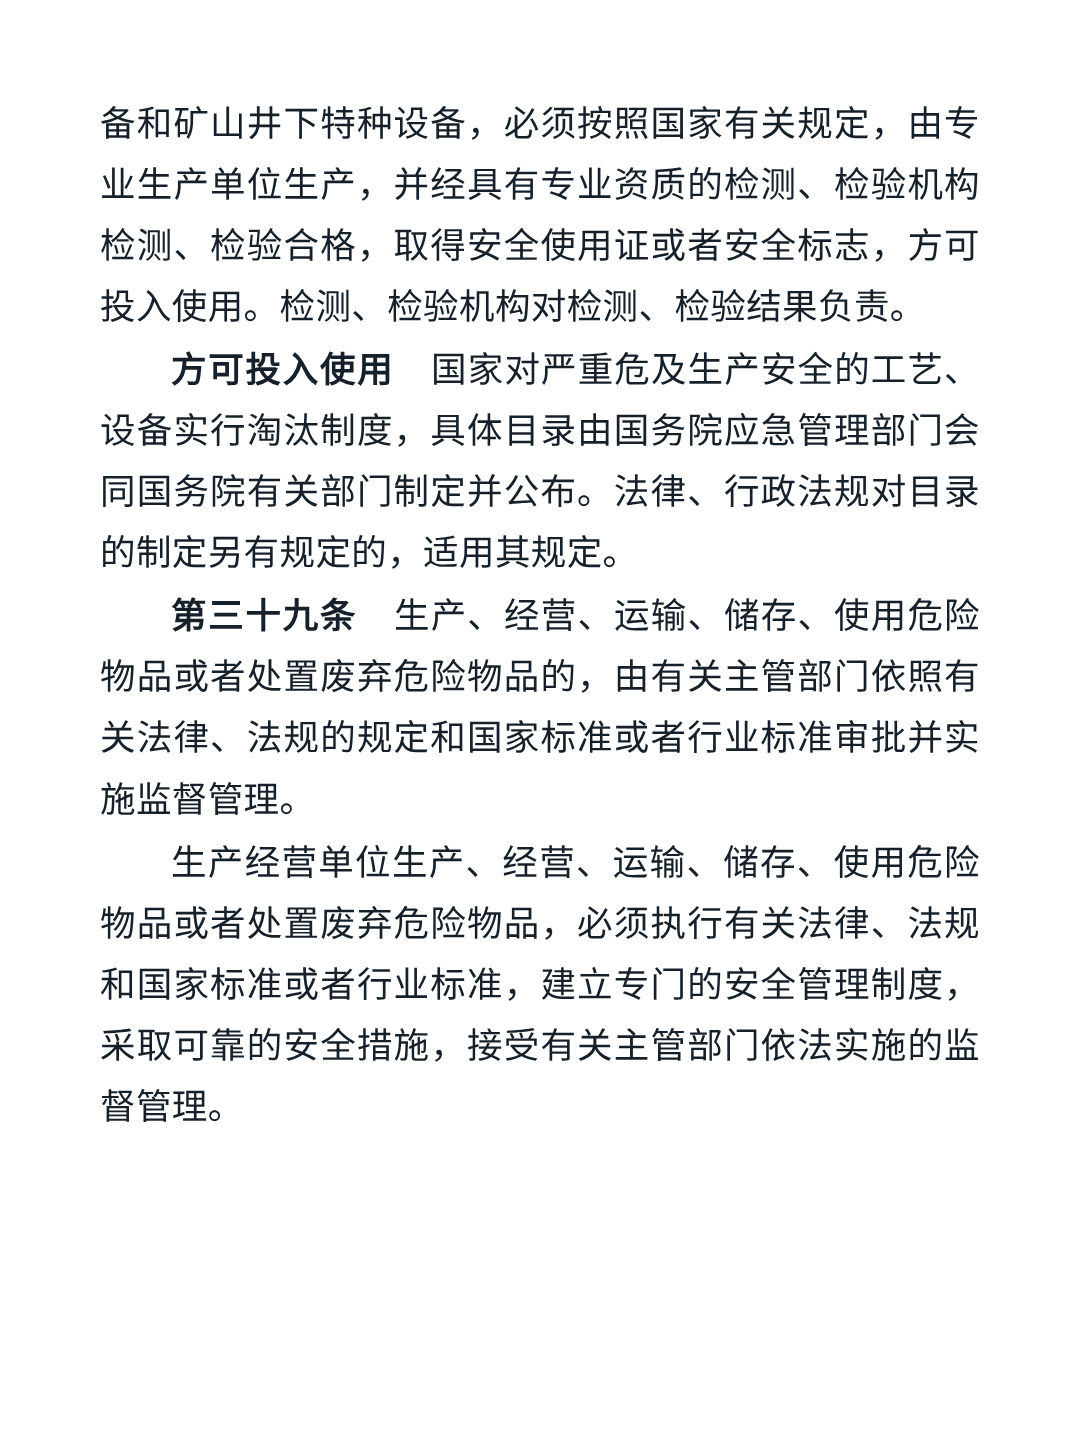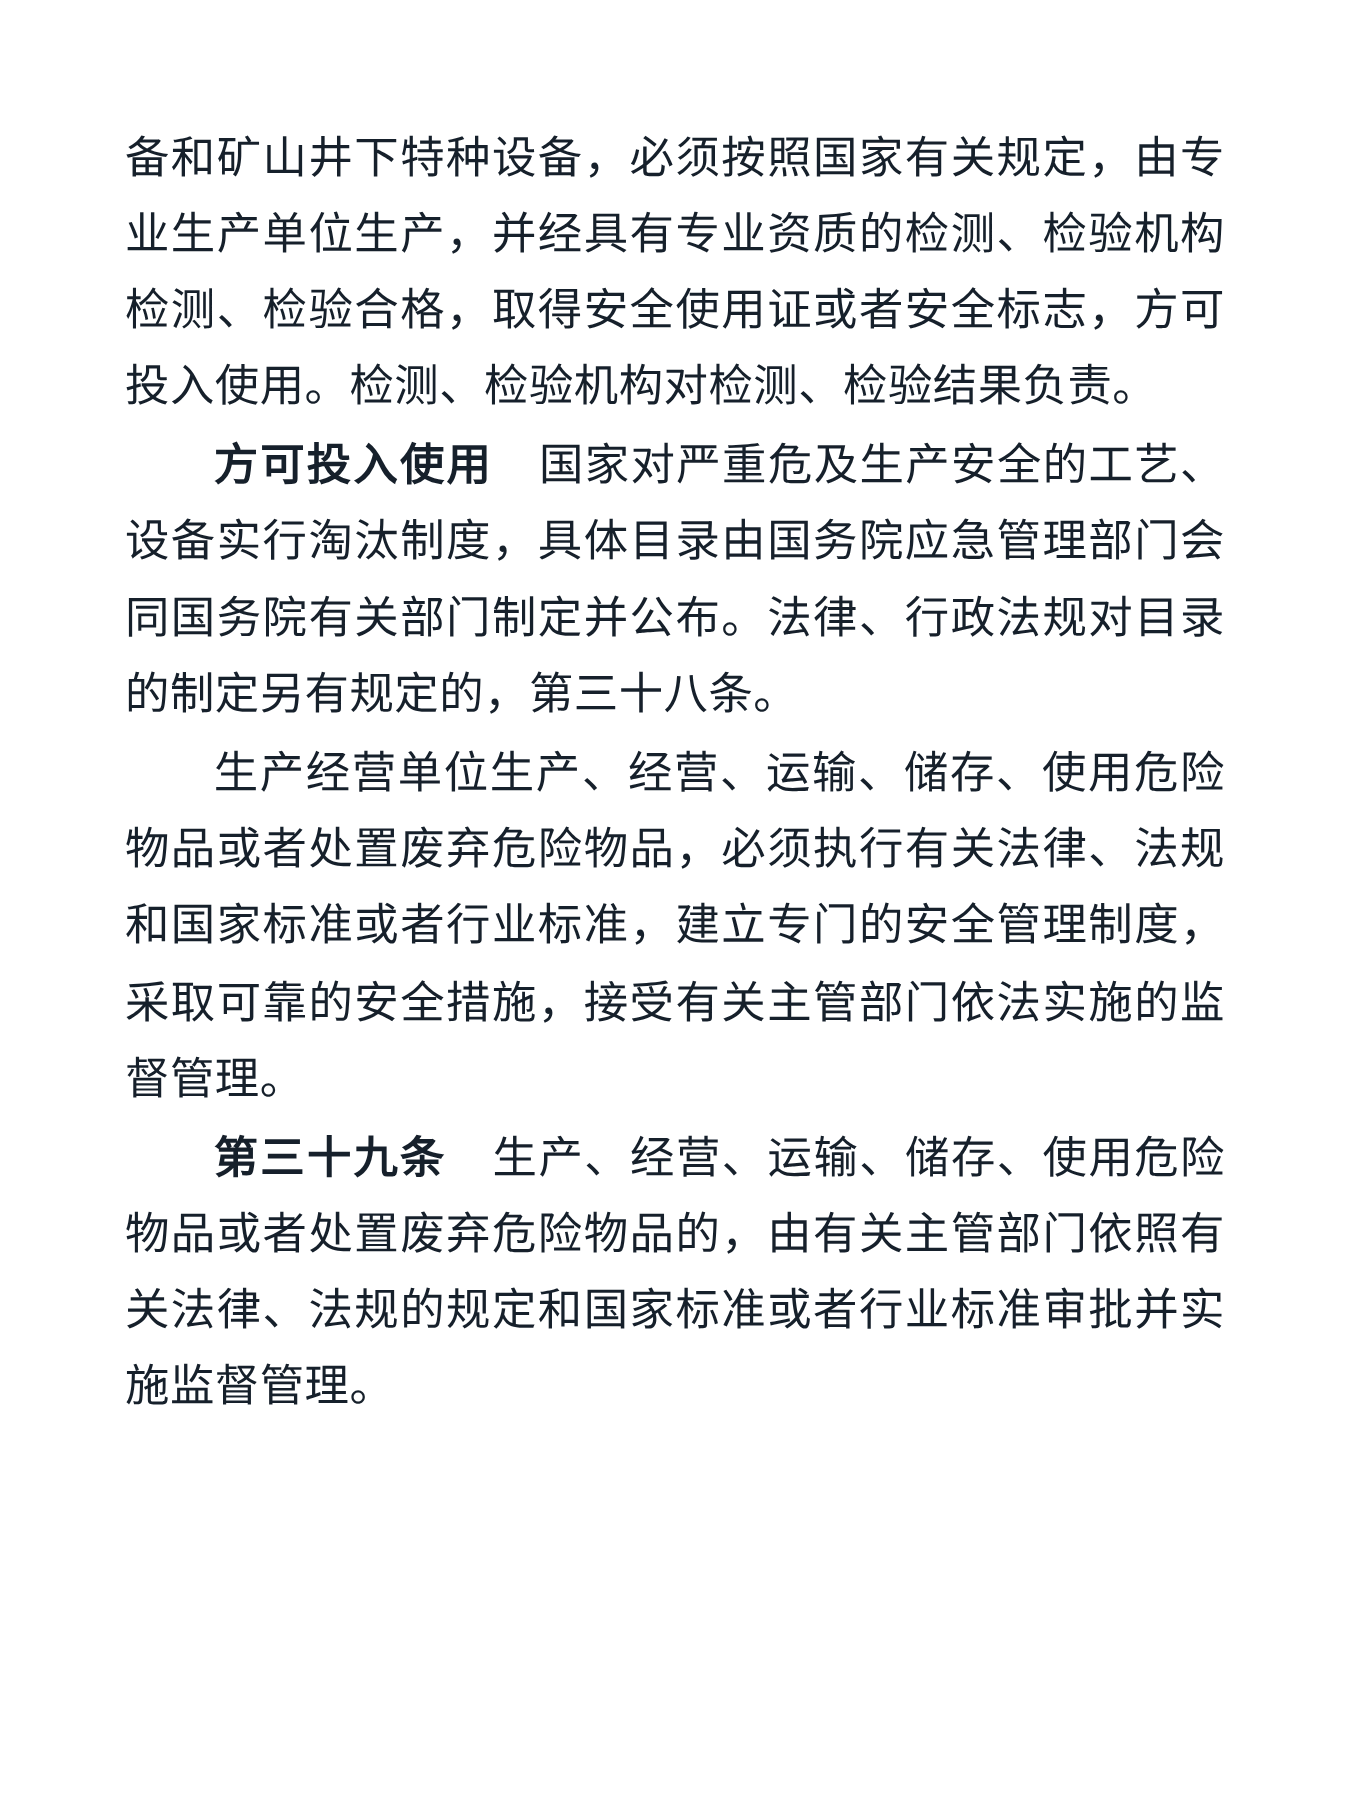--- a/index.html
+++ b/index.html
@@ -14,20 +14,21 @@
     font-family: "DejaVu Serif", "Liberation Serif", serif;
     color: #1d2733;
   }
   .page {
     position: relative;
     width: 1080px;
     height: 1256px;
     box-sizing: border-box;
     padding: 96px 100px 40px 100px;
     background: #ffffff;
+    font-family: Liberation Mono, monospace;
   }
   .doc-body {
     font-size: 35.5px;
     line-height: 1.72;
     letter-spacing: 0.4px;
     text-align: justify;
     text-justify: inter-ideograph;
     color: #16202b;
   }
   p.para {
@@ -46,27 +47,27 @@
 <body>
 
 <div class="page">
   <div class="doc-body">
 
     <p class="para">
       <span>备和矿山井下特种设备，必须按照国家有关规定，由专业生产单位生产，并经具有专业资质的检测、检验机构检测、检验合格，取得安全使用证或者安全标志，方可投入使用。检测、检验机构对检测、检验结果负责。</span>
     </p>
 
     <p class="para indent">
-      <span class="article-label">方可投入使用</span><span>　</span><span>国家对严重危及生产安全的工艺、设备实行淘汰制度，具体目录由国务院应急管理部门会同国务院有关部门制定并公布。法律、行政法规对目录的制定另有规定的，第三十八条。</span>
+      <span class="article-label">方可投入使用</span><span>　</span><span>国家对严重危及生产安全的工艺、设备实行淘汰制度，具体目录由国务院应急管理部门会同国务院有关部门制定并公布。法律、行政法规对目录的制定另有规定的，适用其规定。</span>
     </p>
 
 
 
     <p class="para indent">
-      <span>生产经营单位生产、经营、运输、储存、使用危险物品或者处置废弃危险物品，必须执行有关法律、法规和国家标准或者行业标准，建立专门的安全管理制度，采取可靠的安全措施，接受有关主管部门依法实施的监督管理。</span>
+      <span class="article-label">第三十九条</span><span>　</span><span>生产、经营、运输、储存、使用危险物品或者处置废弃危险物品的，由有关主管部门依照有关法律、法规的规定和国家标准或者行业标准审批并实施监督管理。</span>
     </p>
 
     <p class="para indent">
-      <span class="article-label">第三十九条</span><span>　</span><span>生产、经营、运输、储存、使用危险物品或者处置废弃危险物品的，由有关主管部门依照有关法律、法规的规定和国家标准或者行业标准审批并实施监督管理。</span>
+      <span>生产经营单位生产、经营、运输、储存、使用危险物品或者处置废弃危险物品，必须执行有关法律、法规和国家标准或者行业标准，建立专门的安全管理制度，采取可靠的安全措施，接受有关主管部门依法实施的监督管理。</span>
     </p>
 
   </div>
 </div>
 
 </body></html>

